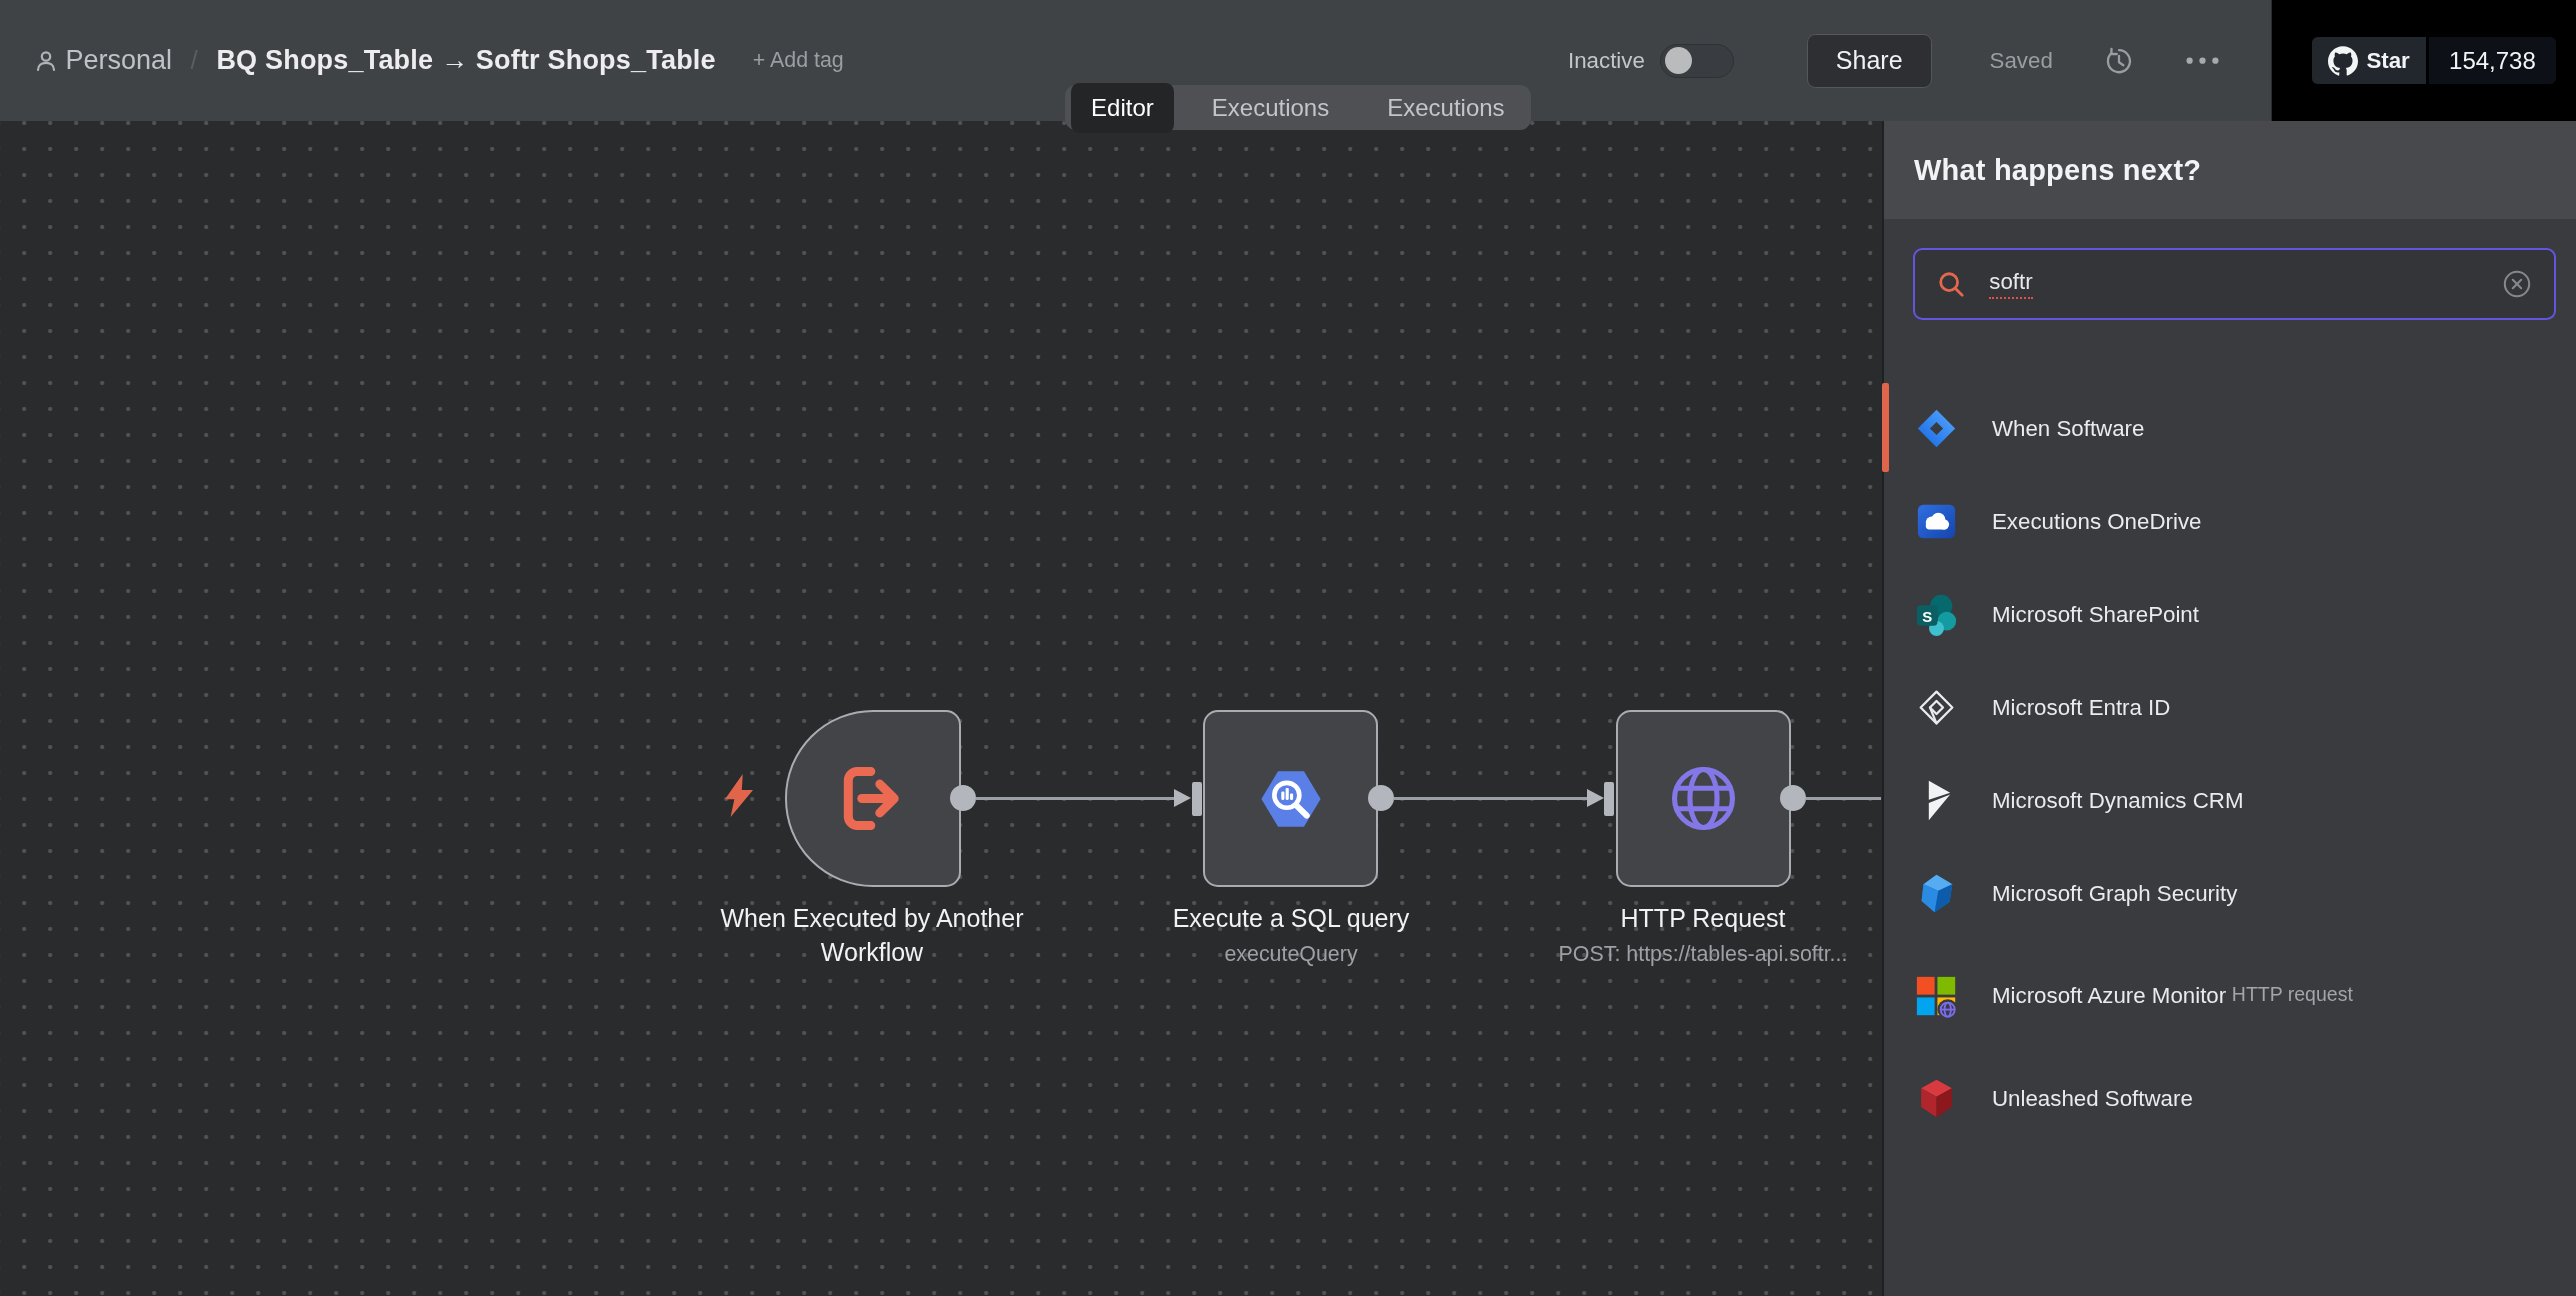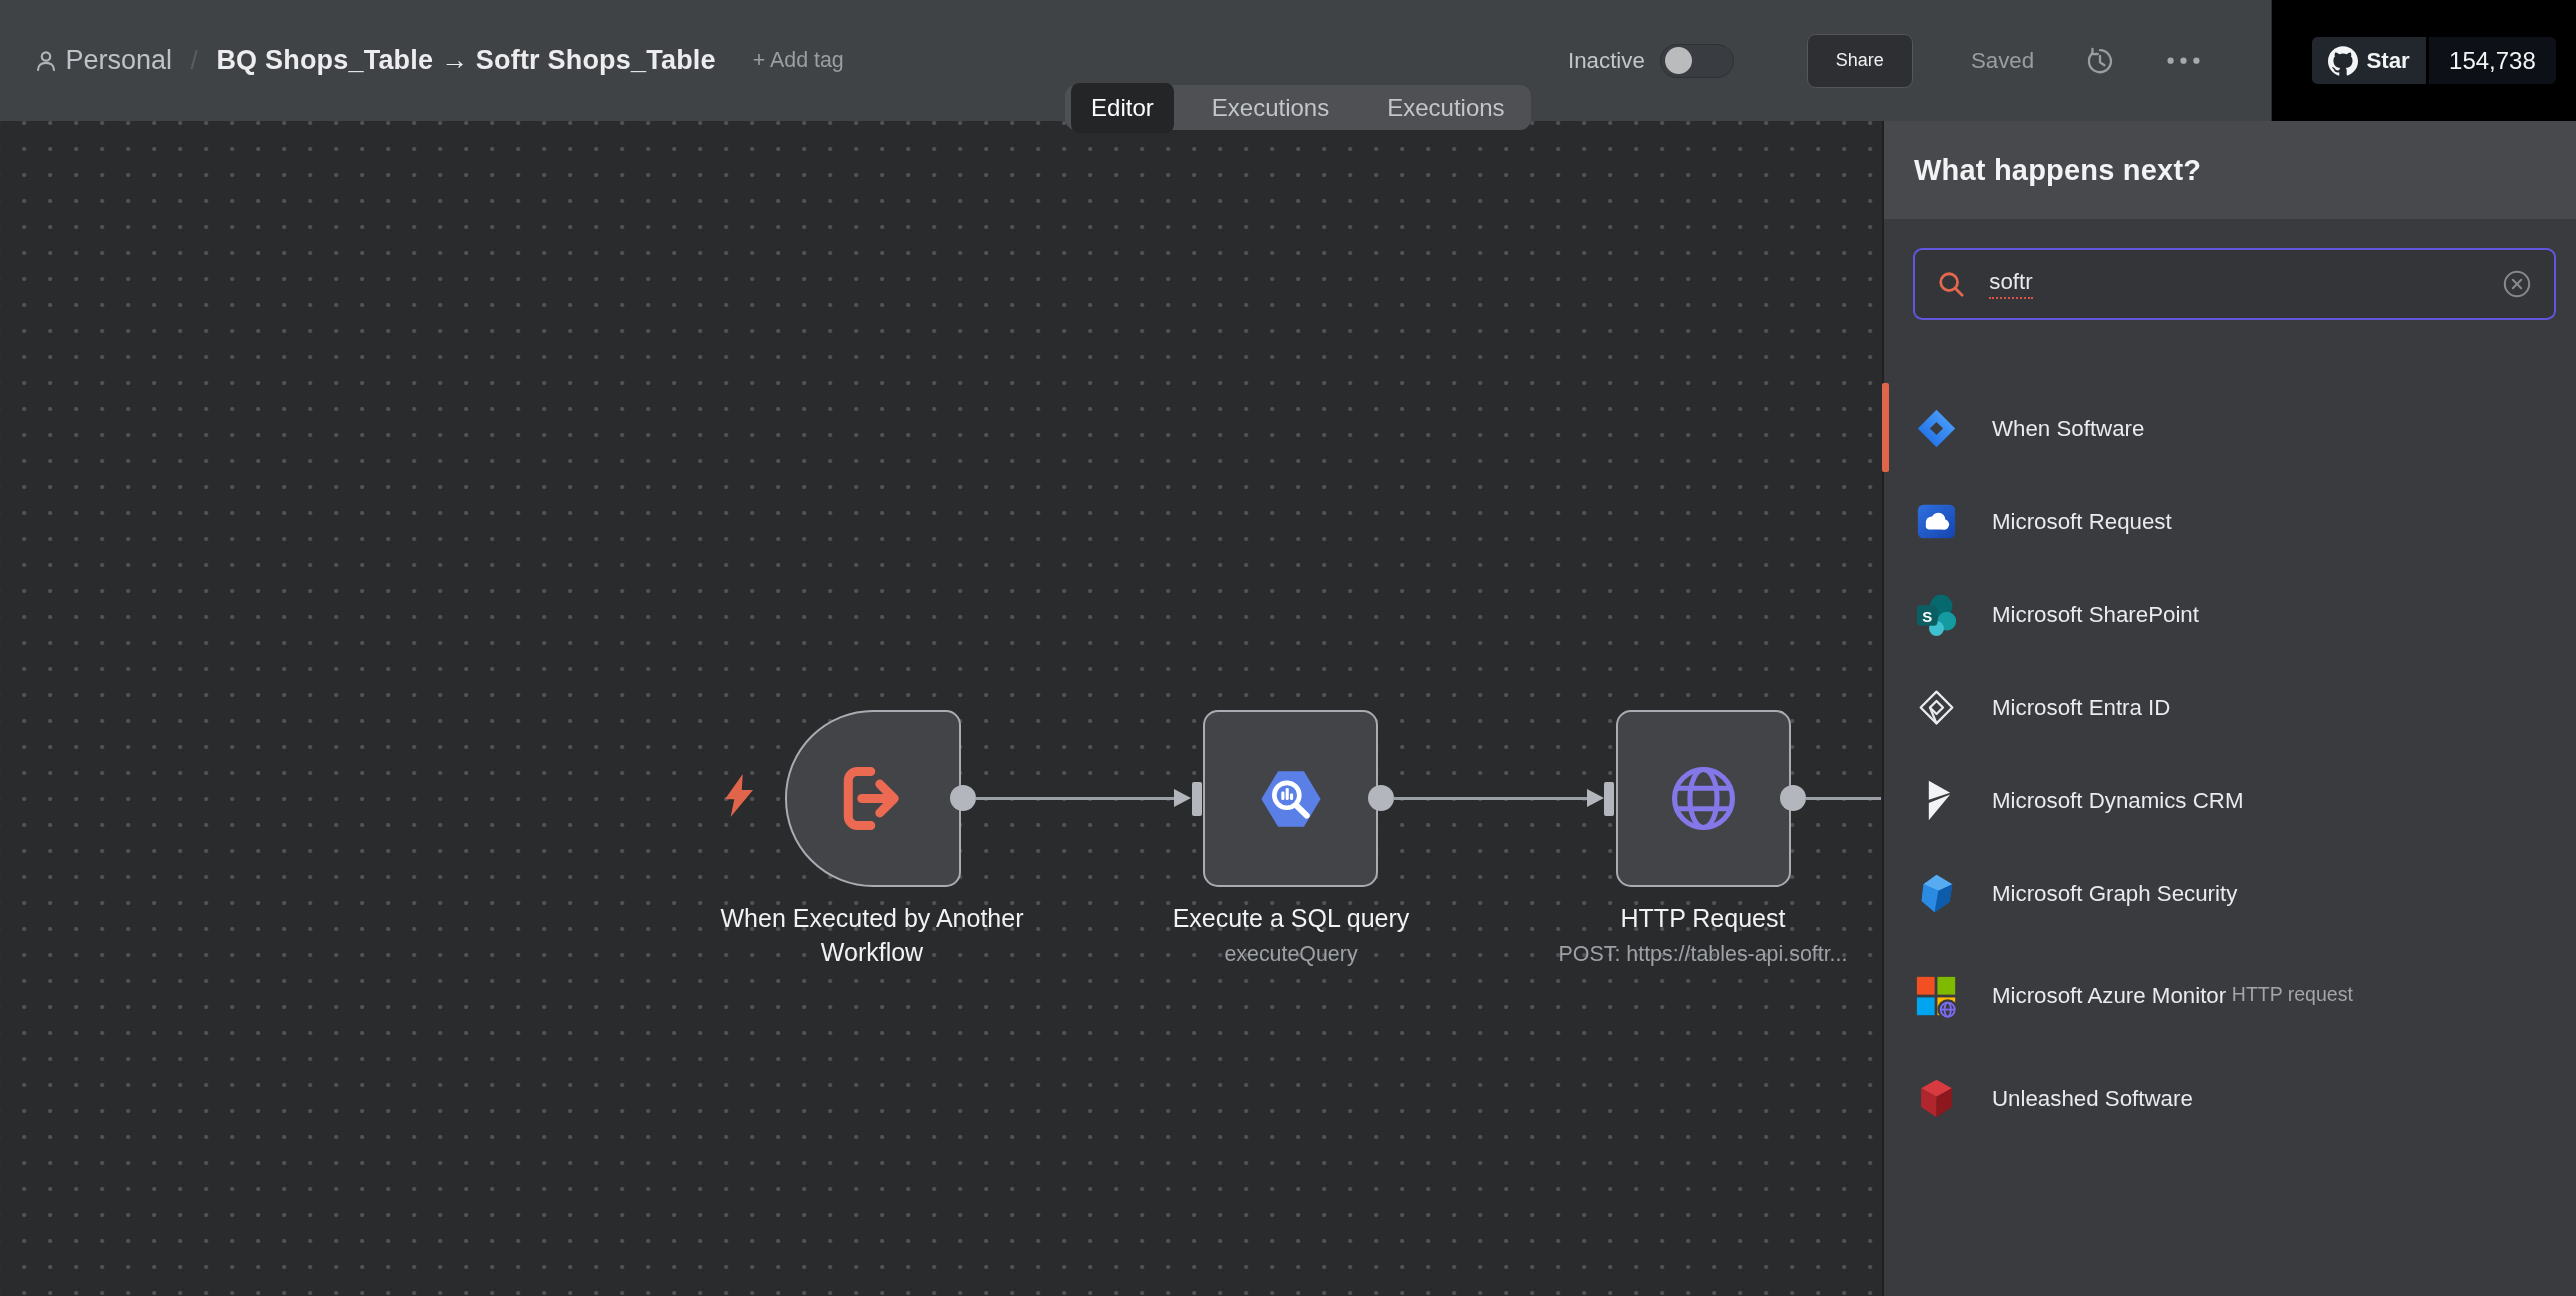--- a/index.html
+++ b/index.html
@@ -35,21 +35,21 @@
   .crumbs{position:absolute;left:34px;top:0;height:121px;display:flex;align-items:center;}
   .crumb-project{font-size:27px;color:#bfc2c6;margin-left:7.4px;}
   .crumb-sep{font-size:26px;color:#5a5d61;margin:0 18.6px;font-weight:300;}
   .wf-title{font-size:27px;font-weight:600;color:var(--text-bright);letter-spacing:0.2px;}
   .add-tag{font-size:21.4px;color:var(--text-dim);margin-left:37px;}
   .hdr-controls{position:absolute;left:1568px;top:0;height:121px;display:flex;align-items:center;}
   .inactive-lbl{font-size:22.3px;color:#c4c7ca;}
   .toggle{margin-left:15px;width:74px;height:34px;border-radius:17px;background:#393c40;border:0.9px solid #2e3134;position:relative;}
   .toggle .knob{position:absolute;left:3.7px;top:2.3px;width:27px;height:27px;border-radius:50%;background:#b9bbbd;}
   .share-btn{margin-left:73px;height:54px;padding:0 28px;background:#2d2f32;border:1.4px solid #55585b;border-radius:8.4px;
-    color:#f0f1f2;font-size:18px;display:flex;align-items:center;}
+    color:#f0f1f2;font-size:25px;display:flex;align-items:center;}
   .saved-lbl{margin-left:58px;font-size:22.3px;color:#9a9da1;font-weight:500;}
   .icon-btn{margin-left:52px;display:flex;align-items:center;}
   .hdr-right{position:absolute;left:2271px;top:0;width:305px;height:121px;background:#000000;border-left:1.9px solid #292b2e;
     display:flex;align-items:center;padding-left:40px;}
   .gh{display:flex;align-items:center;height:47px;}
   .gh-left{height:47px;background:var(--github-left-bg);border-radius:5.6px 0 0 5.6px;display:flex;align-items:center;gap:8.4px;padding:0 16px;}
   .gh-left span{color:#f2f4f6;font-size:22.3px;font-weight:600;}
   .gh-right{height:47px;background:var(--github-right-bg);border-radius:0 5.6px 5.6px 0;display:flex;align-items:center;padding:0 20.5px;margin-left:2.8px;}
   .gh-right span{color:#f2f4f6;font-size:24px;font-weight:400;}
 
@@ -253,21 +253,21 @@
               </defs>
           <rect x="2" y="4" width="40" height="36" rx="6" fill="url(#odg)"></rect>
           <g fill="#ffffff">
             <circle cx="17" cy="23" r="6.5"></circle>
                 <circle cx="24" cy="20" r="7.5"></circle>
                 <circle cx="30" cy="25" r="5.5"></circle>
             <rect x="10.5" y="22" width="24" height="8.5" rx="4"></rect>
           </g>
         </svg>
           </span>
-        <span class="lbl">Microsoft Request</span>
+        <span class="lbl">Executions OneDrive</span>
       </div>
 
       <div class="row">
         <span class="ic">
             <svg width="43" height="43" viewBox="0 0 46 46">
           <circle cx="28" cy="14" r="12" fill="#05696e"></circle>
           <circle cx="34" cy="30" r="10" fill="#149ba2"></circle>
           <circle cx="23" cy="38" r="8" fill="#3ec0ce"></circle>
           <rect x="2" y="13" width="22" height="22" rx="4" fill="#0b5f63"></rect>
           <text x="13" y="30.5" text-anchor="middle" font-size="16" font-weight="bold" fill="#ffffff" font-family="Liberation Sans, sans-serif">S</text>

